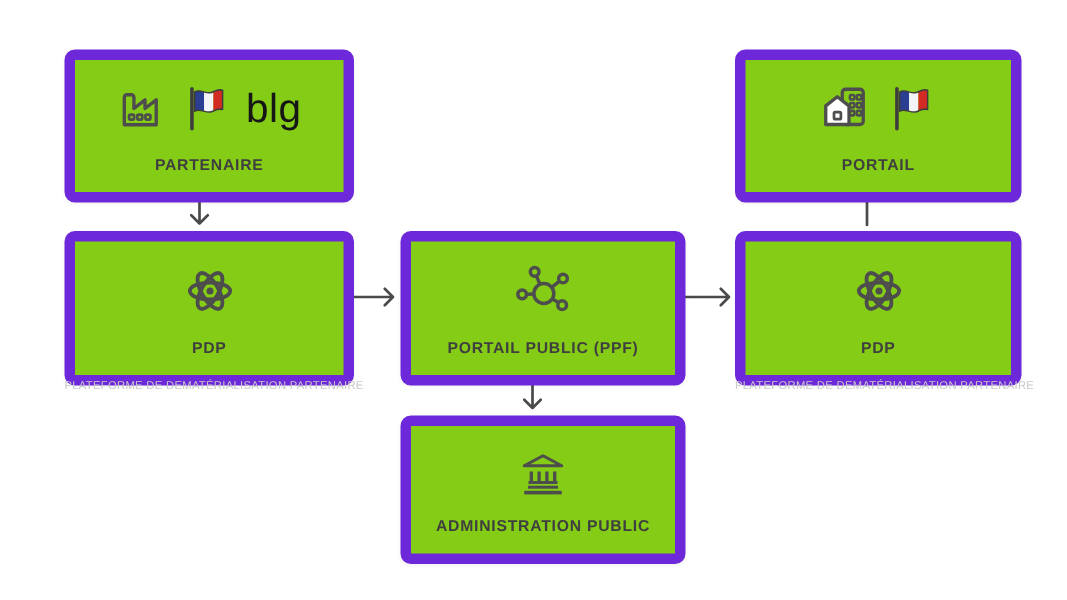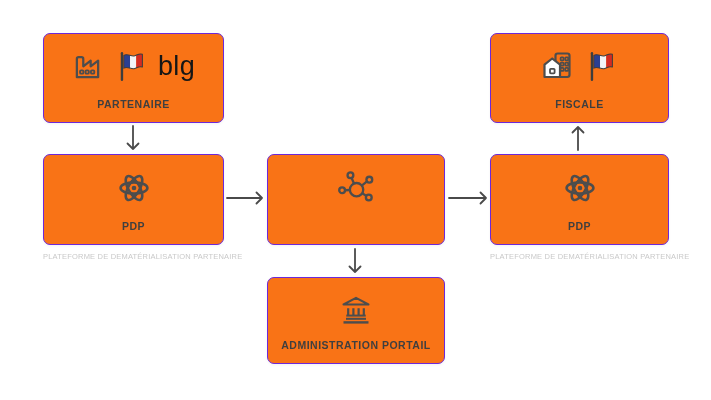--- a/index.html
+++ b/index.html
@@ -1,21 +1,21 @@
 <!DOCTYPE html>
 <html><head>
 <meta charset="utf-8">
 <style>
   html,body{margin:0;padding:0;background:#fff;}
   .canvas{
     position:relative;width:711px;height:400px;background:#ffffff;
     font-family:"Liberation Sans",sans-serif;overflow:hidden;
   }
   .node{
-    position:absolute;background:#f97316;border:1px solid #6d28d9;
+    position:absolute;background:#84cc16;border:7px solid #6d28d9;
     border-radius:7px;box-shadow:0 1px 3px rgba(0,0,0,0.05);
   }
   .node-icons{
     position:absolute;left:0;right:0;top:9px;bottom:33px;
     display:flex;align-items:center;justify-content:center;gap:9px;
   }
   .node-label{
     position:absolute;left:0;right:0;bottom:12px;text-align:center;
     font-size:10.5px;font-weight:700;letter-spacing:.5px;color:#3f3f3f;
     white-space:nowrap;
@@ -98,21 +98,21 @@
         </defs>
         <path d="M6.5 3.5 V32.5" stroke="#3d3d3d" stroke-width="2.6" stroke-linecap="round" fill="none"></path>
         <g clip-path="url(#flagclip2)">
           <rect x="8" y="2" width="7.3" height="20" fill="#2b3f92"></rect>
           <rect x="15.3" y="2" width="6.8" height="20" fill="#f2f4f7"></rect>
           <rect x="22.1" y="2" width="7.2" height="20" fill="#d32b23"></rect>
         </g>
         <path d="M8.5 5.8 C12.5 3.2 16.5 7.6 20.5 6.2 C23.5 5.1 25.7 3.4 28.8 4.6 L28.8 18.6 C25.7 17.4 23.5 19.1 20.5 20.2 C16.5 21.6 12.5 17.2 8.5 19.8 Z" fill="none" stroke="#3d3d3d" stroke-width="1.1" stroke-linejoin="round"></path>
       </svg>
     </div>
-    <div class="node-label">FISCALE</div>
+    <div class="node-label">PORTAIL</div>
   </div>
 
   <div class="node" style="left:43px;top:154px;width:179px;height:89px;">
     <div class="node-icons">
       <svg width="42" height="42" viewBox="0 0 36 36">
         <g fill="none" stroke="#4d4d4d" stroke-width="2.2">
           <ellipse cx="18" cy="18" rx="11.5" ry="4.8"></ellipse>
           <ellipse cx="18" cy="18" rx="11.5" ry="4.8" transform="rotate(60 18 18)"></ellipse>
           <ellipse cx="18" cy="18" rx="11.5" ry="4.8" transform="rotate(120 18 18)"></ellipse>
         </g>
@@ -129,20 +129,21 @@
         <g fill="none" stroke="#4d4d4d" stroke-width="2.1">
           <circle cx="18.5" cy="19.5" r="6"></circle>
           <circle cx="5.5" cy="20" r="2.6"></circle>
           <circle cx="13" cy="6.5" r="2.6"></circle>
           <circle cx="30" cy="10.5" r="2.6"></circle>
           <circle cx="29.5" cy="26.5" r="2.6"></circle>
           <path d="M8.1 20 L12.9 19.8 M16.2 14 L14 8.9 M23.2 15.8 L27.9 12.1 M23.6 22.7 L27.3 25.1"></path>
         </g>
       </svg>
     </div>
+    <div class="node-label">PORTAIL PUBLIC (PPF)</div>
   </div>
 
   <div class="node" style="left:490px;top:154px;width:177px;height:89px;">
     <div class="node-icons">
       <svg width="42" height="42" viewBox="0 0 36 36">
         <g fill="none" stroke="#4d4d4d" stroke-width="2.2">
           <ellipse cx="18" cy="18" rx="11.5" ry="4.8"></ellipse>
           <ellipse cx="18" cy="18" rx="11.5" ry="4.8" transform="rotate(60 18 18)"></ellipse>
           <ellipse cx="18" cy="18" rx="11.5" ry="4.8" transform="rotate(120 18 18)"></ellipse>
         </g>
@@ -158,16 +159,16 @@
       <svg width="36" height="36" viewBox="0 0 36 36">
         <path d="M5.5 13.5 L18 6.8 L30.5 13.5 Z" fill="none" stroke="#4d4d4d" stroke-width="2" stroke-linejoin="round"></path>
         <g stroke="#4d4d4d" stroke-width="2.2" fill="none">
           <path d="M10.2 17.3 V24.3 M15.4 17.3 V24.3 M20.6 17.3 V24.3 M25.8 17.3 V24.3"></path>
           <path d="M8.3 24.6 H27.7" stroke-width="2"></path>
         </g>
         <rect x="8" y="26.8" width="20" height="2" fill="#4d4d4d"></rect>
         <rect x="5.5" y="30.2" width="25" height="2.4" fill="#4d4d4d"></rect>
       </svg>
     </div>
-    <div class="node-label">ADMINISTRATION PORTAIL</div>
+    <div class="node-label">ADMINISTRATION PUBLIC</div>
   </div>
 
 </div>
 
 </body></html>

